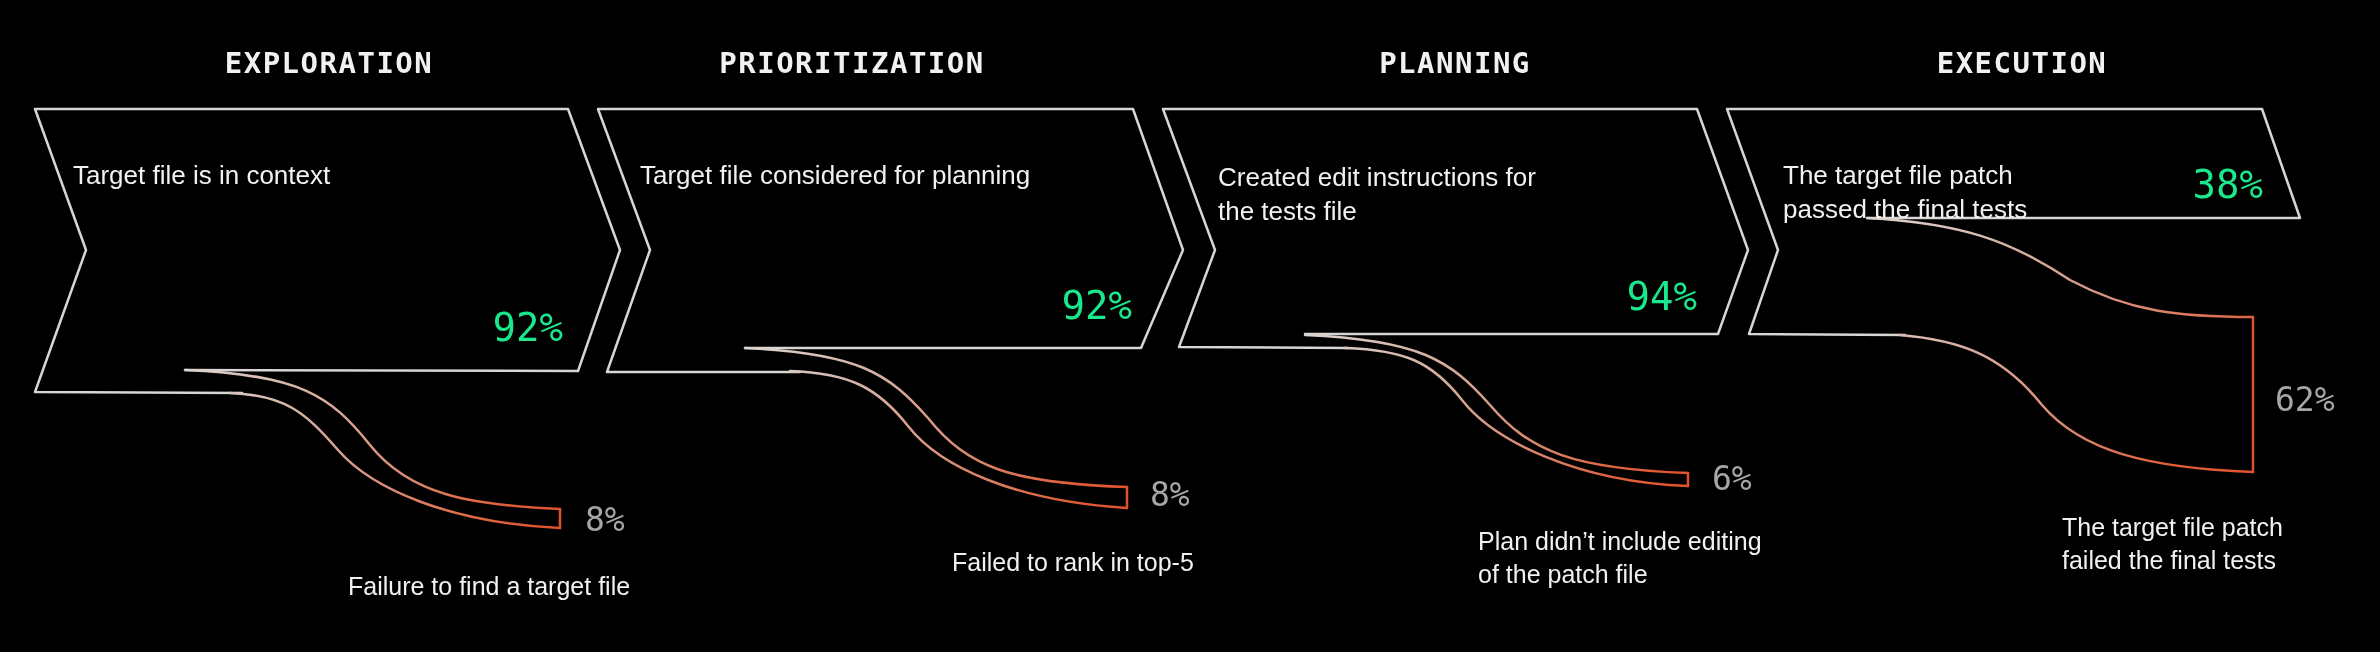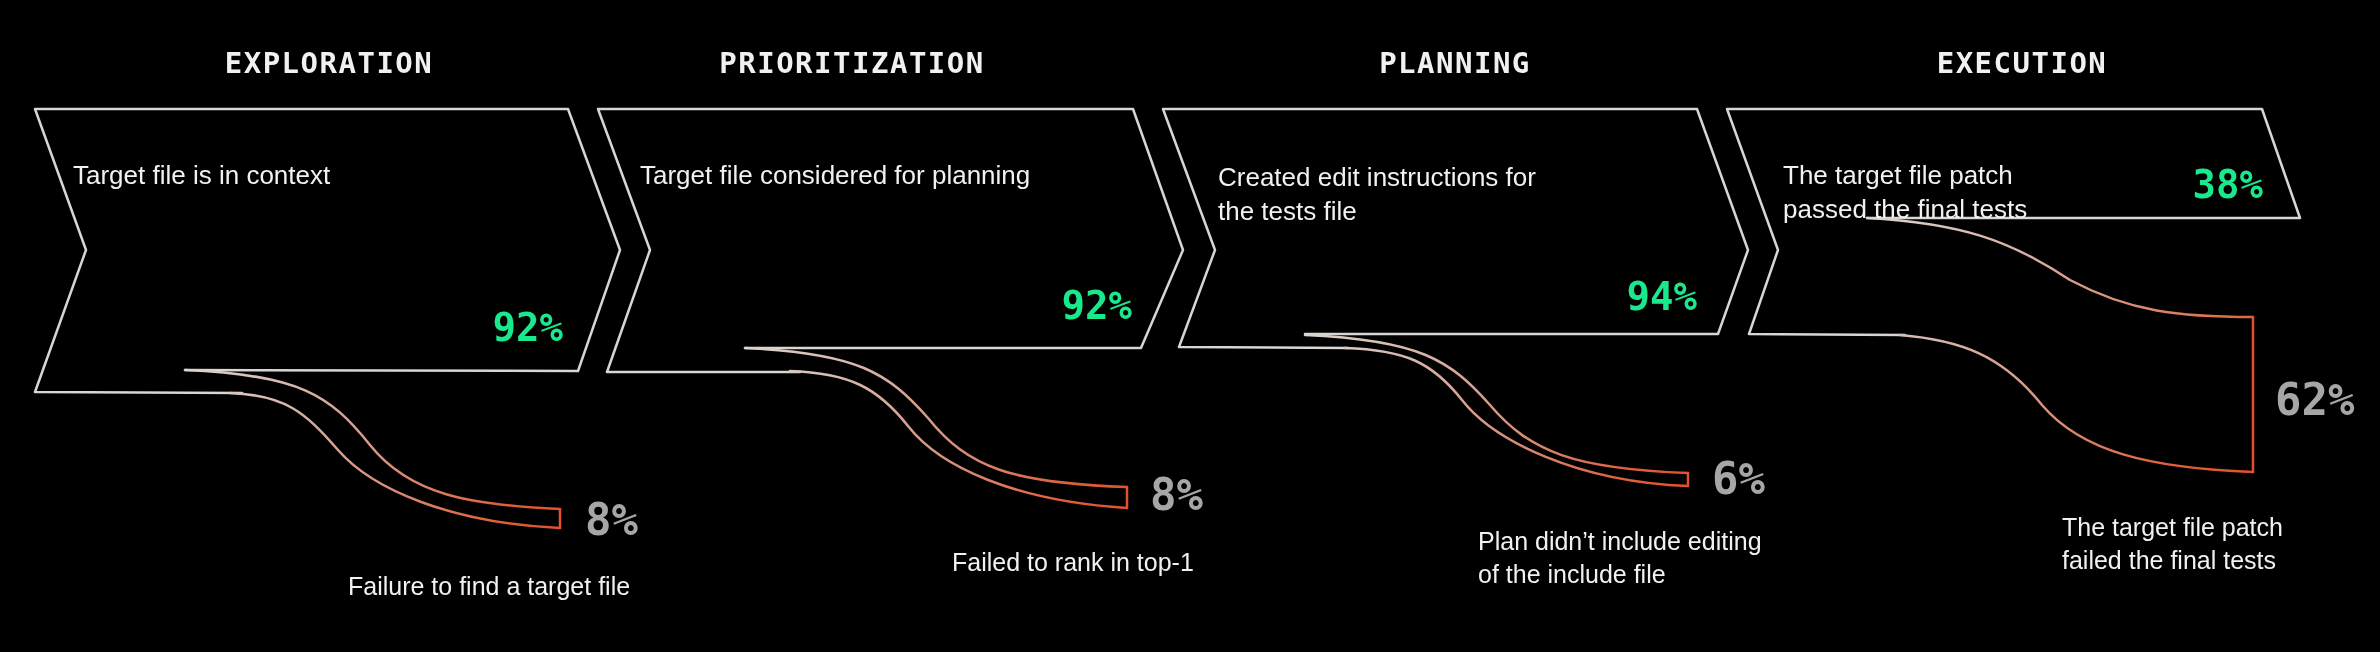--- a/index.html
+++ b/index.html
@@ -20,25 +20,25 @@
   }
   .body{
     position:absolute;
     font-size:26px;line-height:34px;color:#F3F1EF;
     white-space:nowrap;
     margin-top:28px;
   }
   .pct{
     position:absolute;
     font-family:"DejaVu Sans Mono", monospace;
-    font-weight:bold;font-size:39px;line-height:39px;
+    font-weight:normal;font-size:39px;line-height:39px;
     white-space:nowrap;
   }
   .pct.green{color:#19E88D;width:160px;text-align:right;}
-  .pct.gray{color:#A6A6A6;font-size:44px;line-height:38px;}
+  .pct.gray{color:#A6A6A6;font-size:33px;line-height:38px;}
   .failtext{
     position:absolute;
     font-size:25px;line-height:33px;color:#F3F1EF;
     white-space:nowrap;
   }
 </style>
 </head>
 <body>
 
 <div id="canvas">
@@ -127,24 +127,24 @@
 
   <div class="pct gray" style="left:585px;top:501px">8%</div>
   <div class="pct gray" style="left:1150px;top:476px">8%</div>
   <div class="pct gray" style="left:1712px;top:460px">6%</div>
   <div class="pct gray" style="left:2275px;top:381px">62%</div>
 
   <div class="failtext" style="left:348px;top:570px">
     <div>Failure to find a target file</div>
   </div>
   <div class="failtext" style="left:952px;top:546px">
-    <div>Failed to rank in top-1</div>
+    <div>Failed to rank in top-5</div>
   </div>
   <div class="failtext" style="left:1478px;top:525px">
     <div>Plan didn’t include editing</div>
-    <div>of the include file</div>
+    <div>of the patch file</div>
   </div>
   <div class="failtext" style="left:2062px;top:511px">
     <div>The target file patch</div>
     <div>failed the final tests</div>
   </div>
 
 </div>
 
 </body></html>

